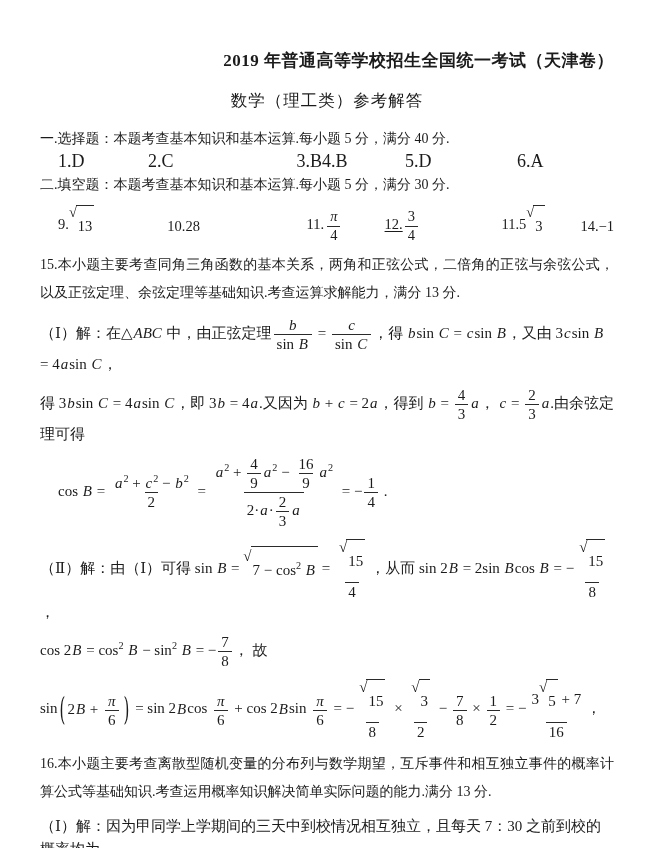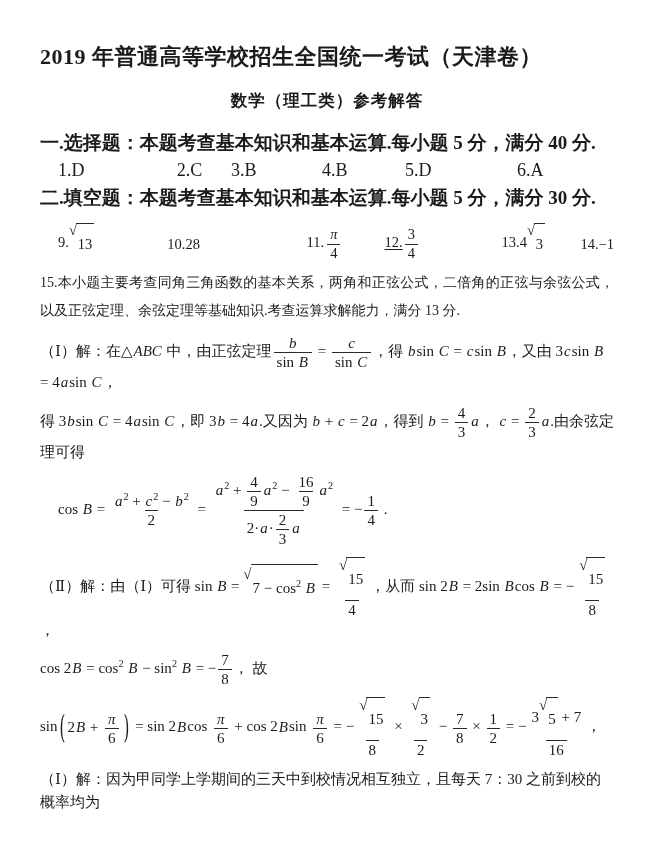--- a/index.html
+++ b/index.html
@@ -1,29 +1,29 @@
 <!DOCTYPE html>
 <html><head>
 <meta charset="utf-8">
 <style>
   html,body{margin:0;padding:0;background:#ffffff;}
   body{width:650px;height:848px;overflow:hidden;color:#1b1b1b;
        font-family:"Liberation Serif","DejaVu Serif",serif;}
   .page{padding:42px 36px 0 40px;}
 
-  .title{font-size:22px;font-weight:bold;text-align:left;margin:0 0 18px 0;letter-spacing:.5px;}
-  .subtitle{font-size:16.5px;font-weight:bold;text-align:center;margin:0 0 14px 0;letter-spacing:1px;}
+  .title{font-size:17px;font-weight:bold;text-align:right;margin:7px 0 18px 0;letter-spacing:.5px;}
+  .subtitle{font-size:16.5px;font-weight:normal;text-align:center;margin:0 0 14px 0;letter-spacing:1px;}
 
-  .line{font-size:19px;line-height:1.8;margin:0 0;font-weight:bold;}
+  .line{font-size:14px;line-height:1.8;margin:0 0;}
   .para{font-size:14px;line-height:2.0;margin:2px 0;text-align:justify;}
 
   .ansrow{display:flex;padding-left:18px;font-size:18px;margin:0 0;}
   .ansrow span:nth-child(1){width:90px;}
-  .ansrow span:nth-child(2){width:83px;text-align:center;}
-  .ansrow span:nth-child(3){width:91px;}
+  .ansrow span:nth-child(2){width:83px;}
+  .ansrow span:nth-child(3){width:91px;text-align:right;}
   .ansrow span:nth-child(4){width:83px;}
   .ansrow span:nth-child(5){width:112px;}
 
   .fillrow{display:flex;align-items:center;padding-left:18px;font-size:14.5px;margin:8px 0 4px 0;}
   .fillrow>span:nth-child(1){width:115px;}
   .fillrow>span:nth-child(2){width:117px;}
   .fillrow>span:nth-child(3){width:82px;margin-left:28px;}
   .fillrow>span:nth-child(4){width:123px;text-decoration:underline;}
   .fillrow>span:nth-child(5){width:83px;}
 
@@ -73,21 +73,21 @@
         </span></span>
     <span><span>10.28</span></span>
     <span><span>11.</span><span class="mf">
           <span class="mn"><span class="mv">π</span></span>
           <span class="md"><span>4</span></span>
         </span></span>
     <span><span>12.</span><span class="mf">
           <span class="mn"><span>3</span></span>
           <span class="md"><span>4</span></span>
         </span></span>
-    <span><span>13.4</span><span class="mr">
+    <span><span>11.5</span><span class="mr">
           <span class="mrg">√</span>
           <span class="mrc"><span>3</span></span>
         </span></span>
     <span><span>14.−1</span></span>
   </div>
 
 
   <div class="para">15.本小题主要考查同角三角函数的基本关系，两角和正弦公式，二倍角的正弦与余弦公式，以及正弦定理、余弦定理等基础知识.考查运算求解能力，满分 13 分.</div>
   <div class="mline"><span>（Ⅰ）解：在△</span><span class="mv">ABC</span><span> 中，由正弦定理</span><span class="mf">
         <span class="mn"><span class="mv">b</span></span>
@@ -174,15 +174,16 @@
         <span class="mn"><span>1</span></span>
         <span class="md"><span>2</span></span>
       </span><span> = −</span><span class="mf">
         <span class="mn"><span>3</span><span class="mr">
             <span class="mrg">√</span>
             <span class="mrc"><span>5</span></span>
           </span><span> + 7</span></span>
         <span class="md"><span>16</span></span>
       </span><span>，</span></div>
 
+  <div class="para">16.本小题主要考查离散型随机变量的分布列与数学期望，互斥事件和相互独立事件的概率计算公式等基础知识.考查运用概率知识解决简单实际问题的能力.满分 13 分.</div>
   <div class="mline"><span>（Ⅰ）解：因为甲同学上学期间的三天中到校情况相互独立，且每天 7：30 之前到校的概率均为</span></div>
 
 </div>
 
 </body></html>

